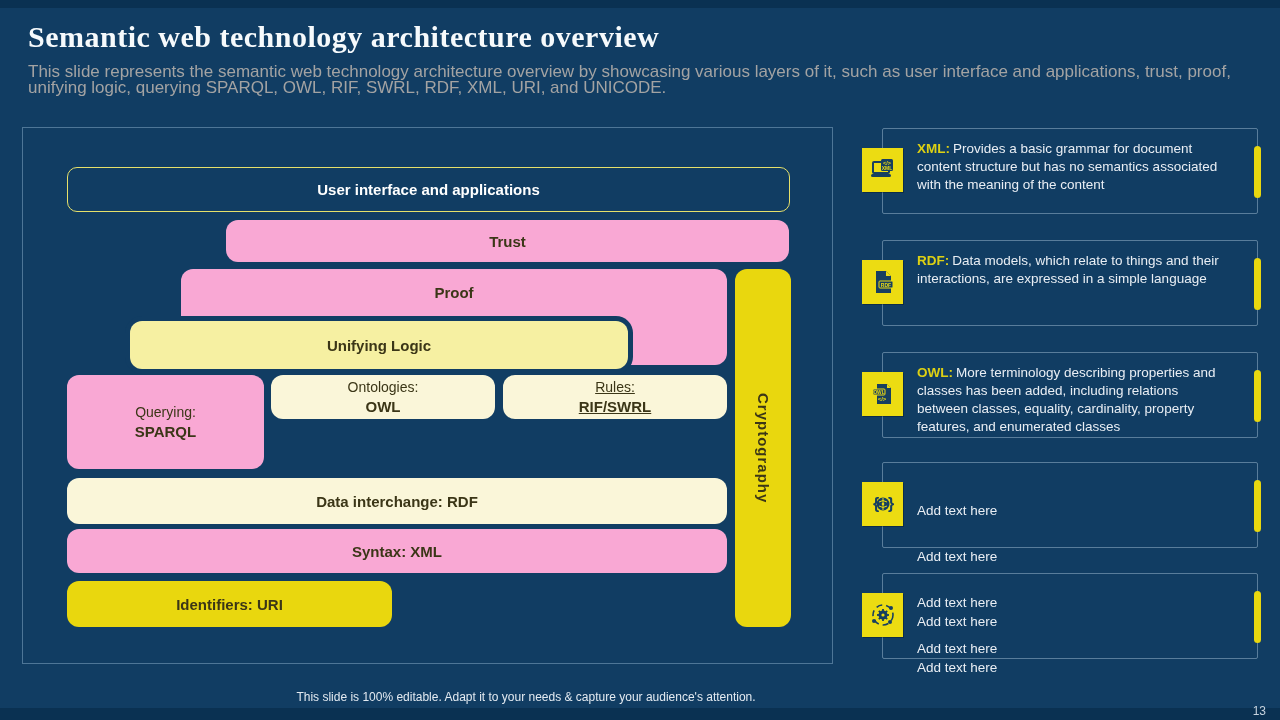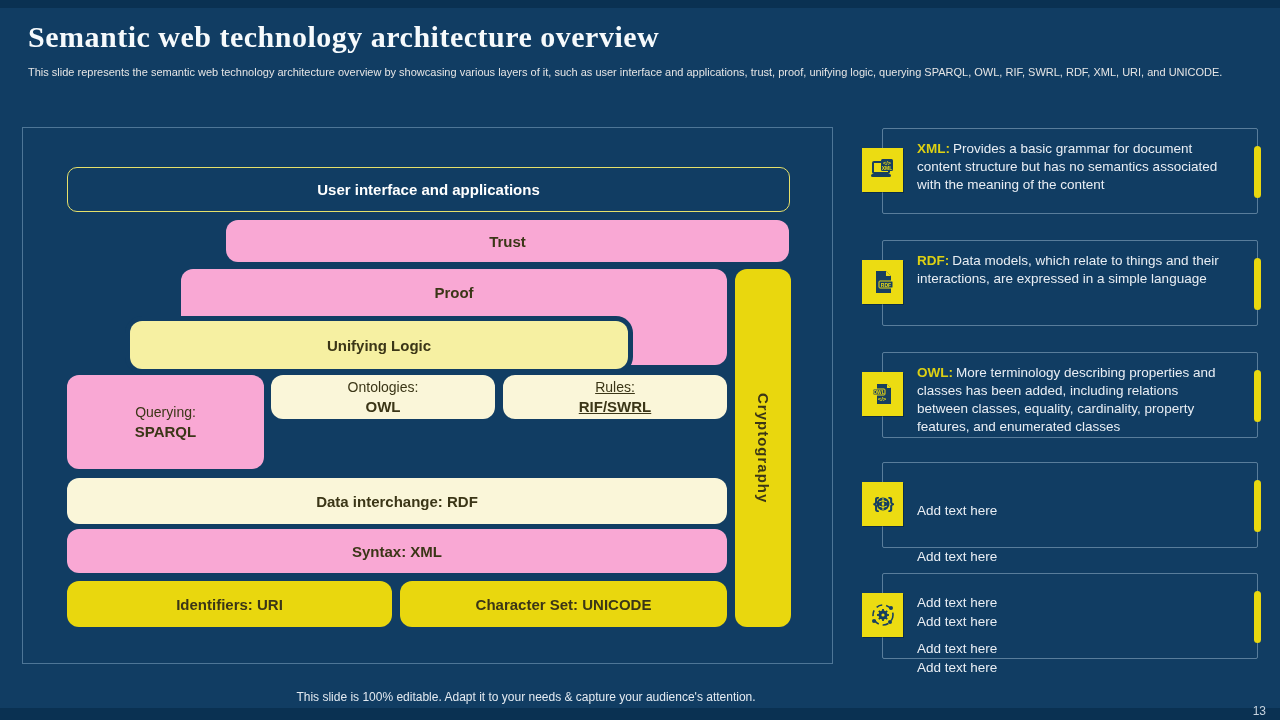--- a/index.html
+++ b/index.html
@@ -13,21 +13,21 @@
   .strip-top { position:absolute; left:0; top:0; width:1280px; height:8px; background:#0a3152; }
   .strip-bottom { position:absolute; left:0; bottom:0; width:1280px; height:12px; background:#0a3152; }
 
   .title {
     position:absolute; left:28px; top:20px; width:1000px;
     font-family:"Liberation Serif", serif; font-weight:bold;
     font-size:30px; color:#f6fafc; letter-spacing:.5px;
   }
   .subtitle {
     position:absolute; left:28px; top:64px; width:1224px;
-    font-size:11px; line-height:16px; color:#e5e5e5;
+    font-size:17px; line-height:16px; color:#a3a3a3;
   }
 
   
   .diagram {
     position:absolute; left:22px; top:127px; width:811px; height:537px;
     border:1px solid rgba(130,165,195,.55);
   }
   .layer {
     position:absolute; display:flex; align-items:center; justify-content:center;
     border-radius:12px; color:#3b3617; font-size:15px; font-weight:bold;
@@ -136,23 +136,20 @@
   </div>
 
   <div class="layer y-mid layer-syntax">
     <span>Syntax: XML</span>
   </div>
 
   <div class="layer y-gold layer-identifiers">
     <span>Identifiers: URI</span>
   </div>
 
-  <div class="layer y-gold layer-charset">
-    <span>Character Set: UNICODE</span>
-  </div>
 
   <div class="layer y-gold layer-crypto">
     <span class="vtext">Cryptography</span>
   </div>
 </div>
 
 <div class="info-box" style="top:128px;">
   <span class="icon-tile">
     <svg width="28" height="28" viewBox="0 0 28 28">
       <rect x="4" y="6" width="16" height="11" rx="1" fill="none" stroke="#173f60" stroke-width="2"></rect>

